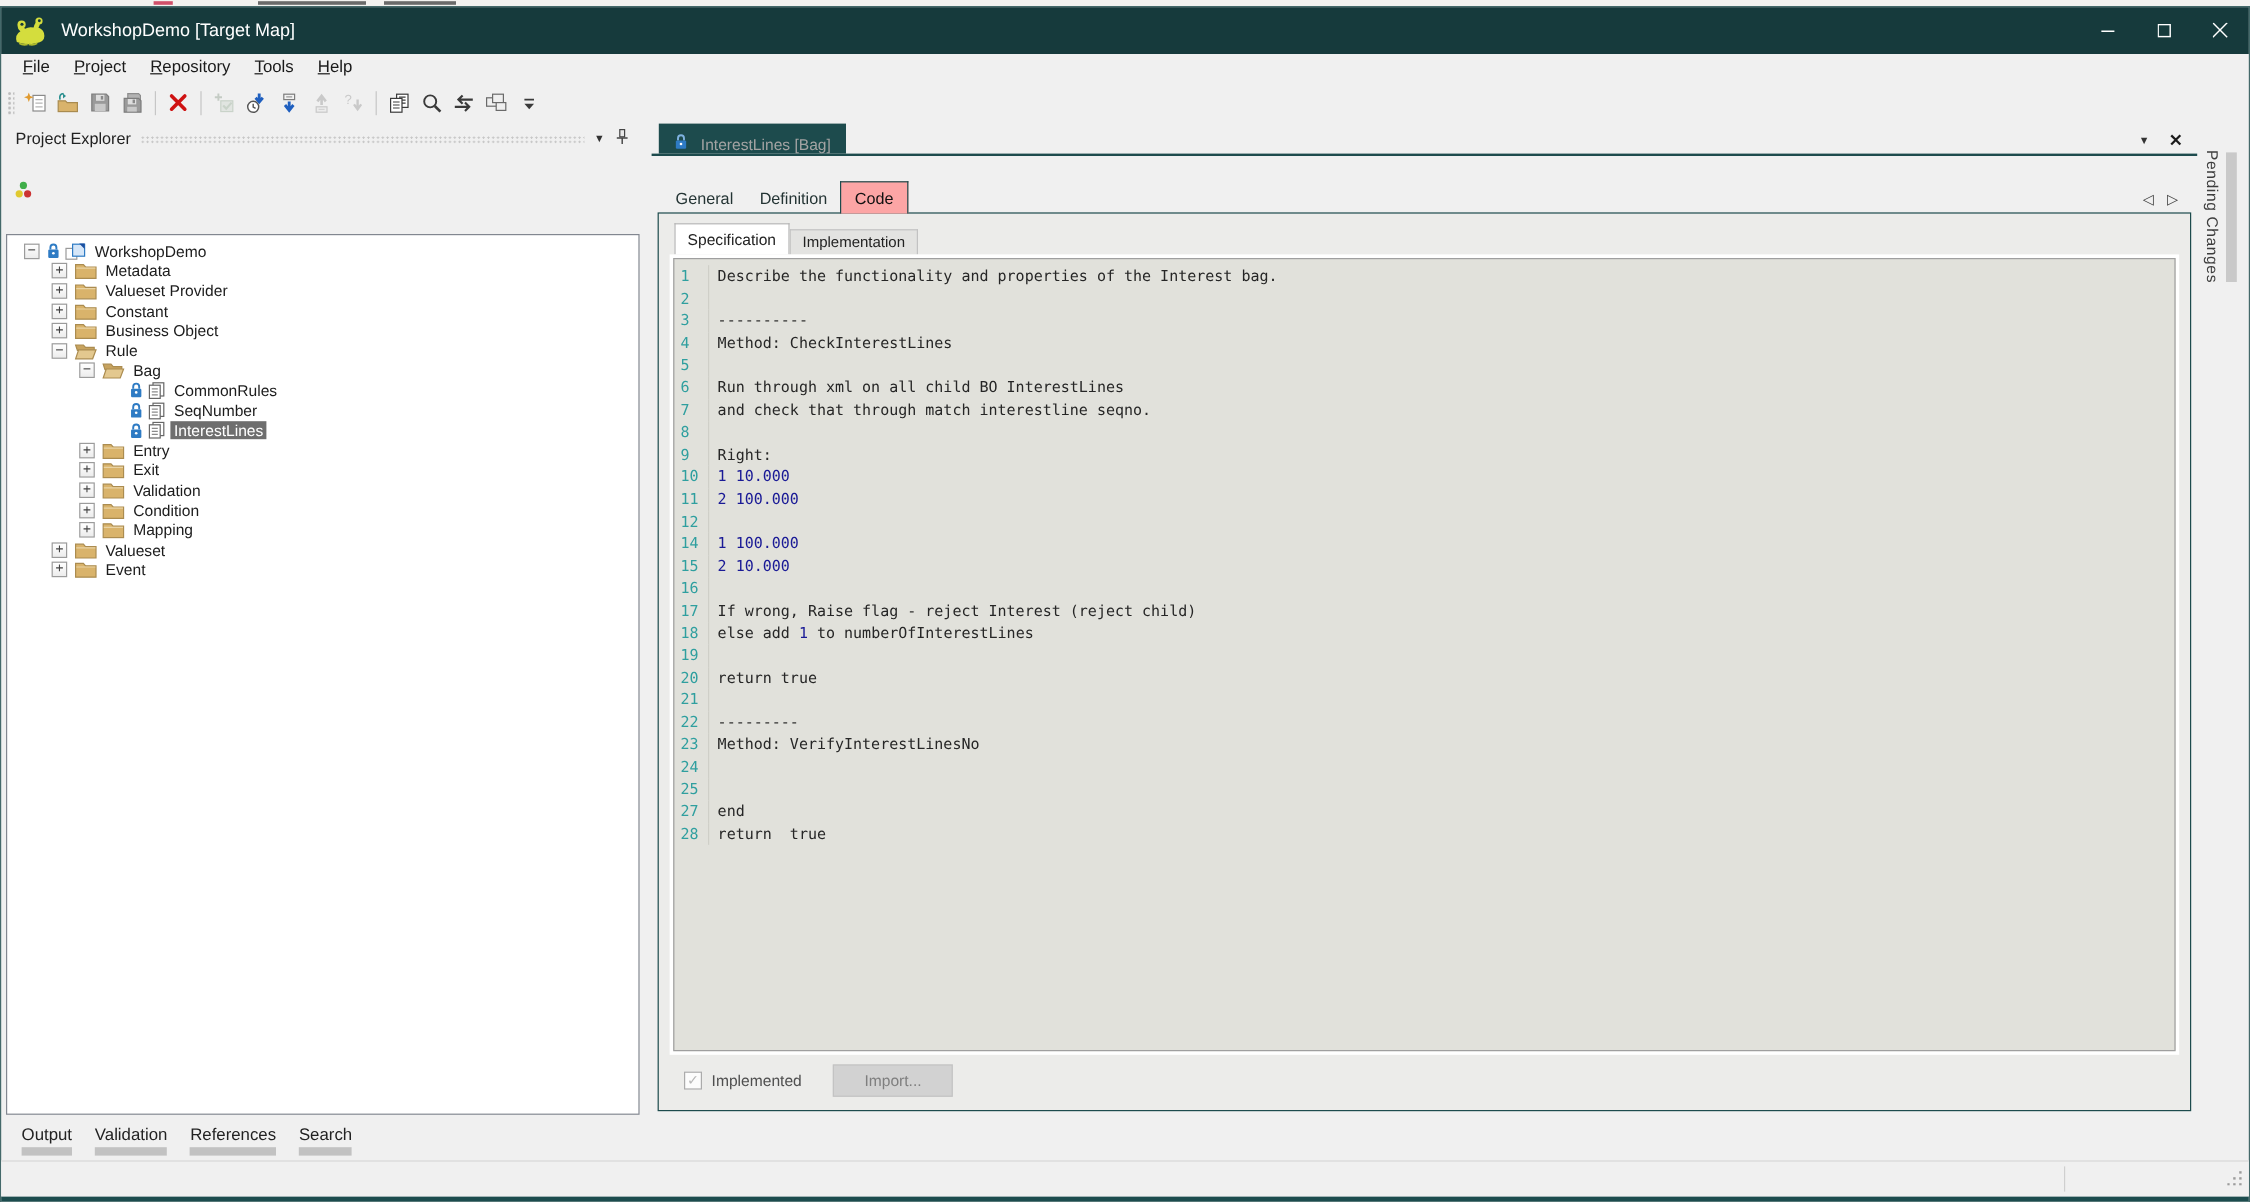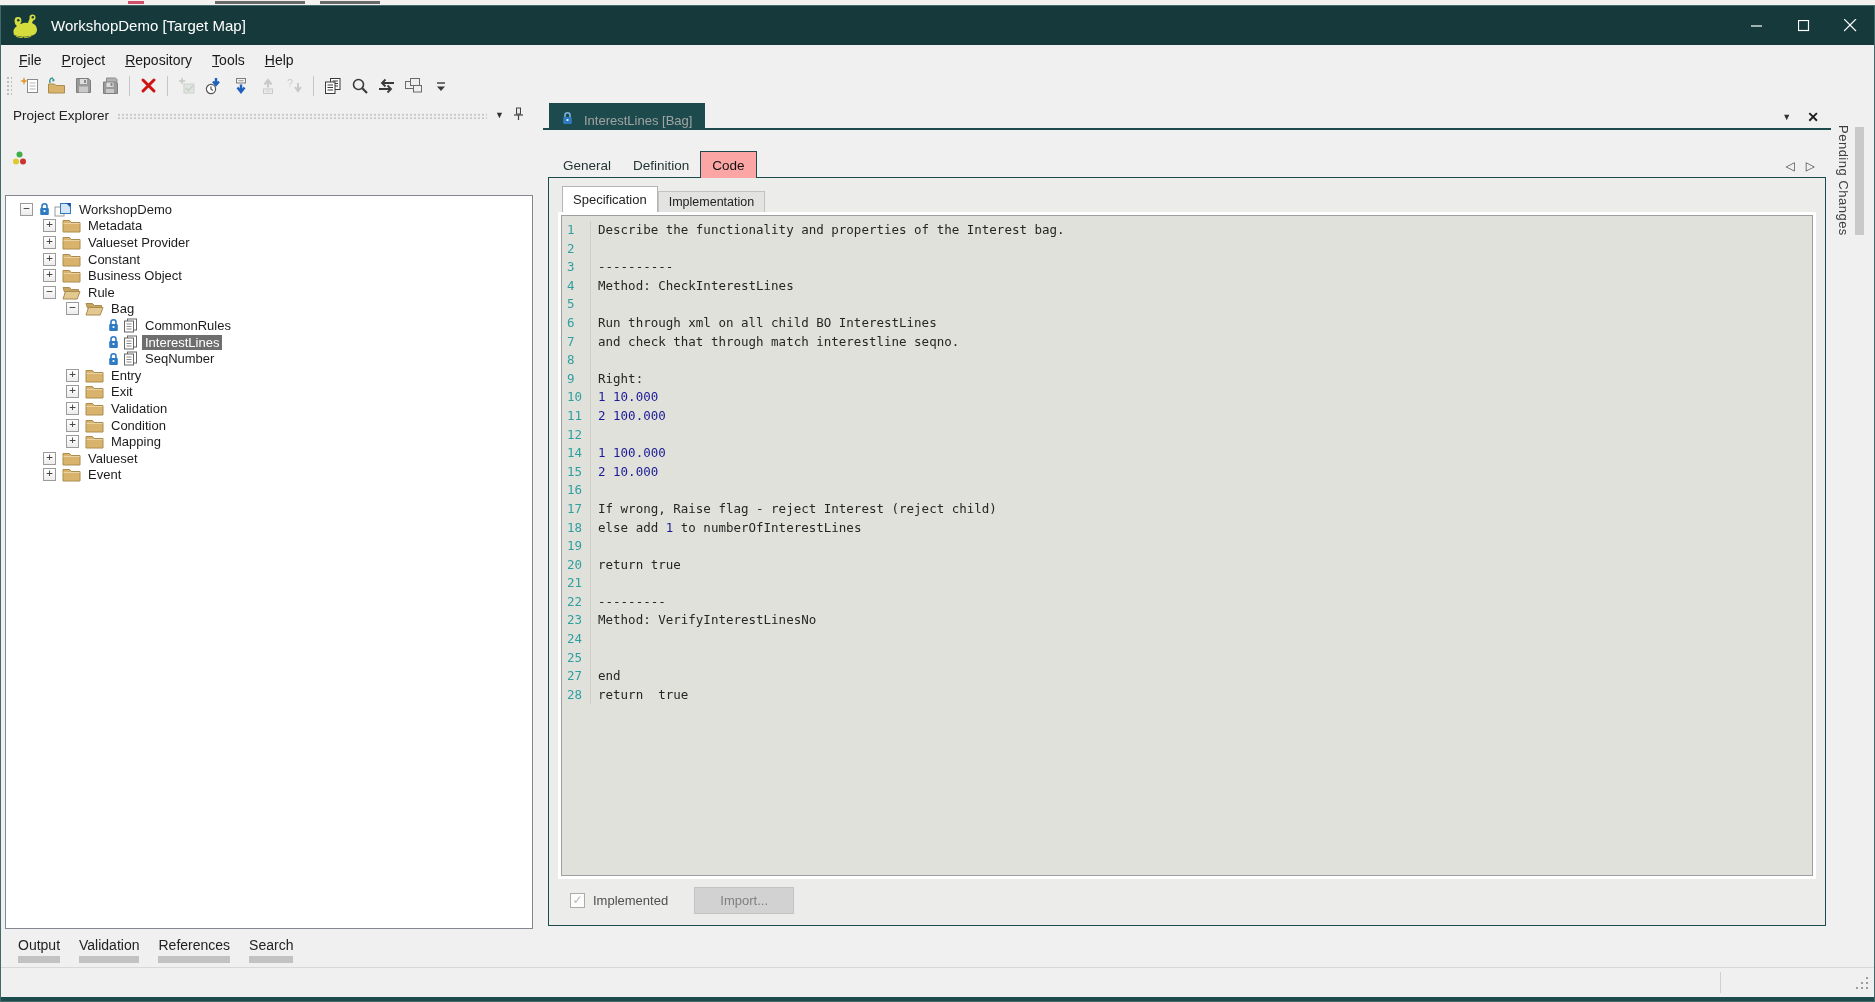--- a/index.html
+++ b/index.html
@@ -15,21 +15,21 @@
          background:#f0f0f0; border:1px solid #44696a; display:flex; flex-direction:column; }
 
   
   .titlebar { height:39px; background:#163a3c; display:flex; align-items:center; padding-left:9px; flex:none; }
   .logo { width:30px; height:30px; margin-right:11px; flex:none; }
   .title { color:#ffffff; font-size:15px; }
   .win-controls { margin-left:auto; display:flex; height:100%; }
   .winbtn { width:47px; height:100%; display:flex; align-items:center; justify-content:center; }
 
   
-  .menubar { height:25px; display:flex; align-items:flex-end; padding-left:8px; font-size:14px; color:#1a1a1a; flex:none; }
+  .menubar { height:25px; display:flex; align-items:flex-start; padding-left:8px; font-size:14px; color:#1a1a1a; flex:none; }
   .menu-item { padding:2px 10px; }
   .menu-item u { text-decoration:underline; }
 
   
   .toolbar { height:31px; display:flex; align-items:center; padding-left:3px; flex:none; }
   .drag-dots { width:6px; height:20px; margin:0 4px 0 2px;
                background-image:radial-gradient(#bdbdbd 1px, transparent 1.3px); background-size:4px 4px; flex:none; }
   .tbtn { width:27px; height:25px; display:flex; align-items:center; justify-content:center; flex:none; }
   .tbtn.disabled { opacity:.45; }
   .tsep { width:1px; height:20px; background:#c6c6c6; margin:0 5px; flex:none; }
@@ -409,41 +409,41 @@
             </span>
             <span class="ticon">
               <svg width="15" height="15" viewBox="0 0 15 15">
                 <rect x="4.5" y="1" width="9" height="11" fill="#fff" stroke="#666"></rect>
                 <rect x="1.5" y="3" width="9" height="11" fill="#fff" stroke="#666"></rect>
                 <line x1="3.5" y1="6" x2="8.5" y2="6" stroke="#8a8a8a"></line>
                 <line x1="3.5" y1="8.5" x2="8.5" y2="8.5" stroke="#8a8a8a"></line>
                 <line x1="3.5" y1="11" x2="8.5" y2="11" stroke="#8a8a8a"></line>
               </svg>
             </span>
-            <span class="tlabel sel">InterestLines</span>
+            <span class="tlabel">SeqNumber</span>
           </div>
           <div class="trow" style="padding-left: 83px;">
             <span class="exp-spacer"></span>
             <span class="ticon">
               <svg width="11" height="14" viewBox="0 0 11 14">
                 <path d="M3 6 V4.2 a2.5 2.5 0 0 1 5 0 V6" fill="none" stroke="#2e7bc4" stroke-width="1.6"></path>
                 <rect x="1.2" y="6" width="8.6" height="7" rx="1" fill="#2e7bc4"></rect>
                 <circle cx="5.5" cy="9" r="1.1" fill="#fff"></circle>
               </svg>
             </span>
             <span class="ticon">
               <svg width="15" height="15" viewBox="0 0 15 15">
                 <rect x="4.5" y="1" width="9" height="11" fill="#fff" stroke="#666"></rect>
                 <rect x="1.5" y="3" width="9" height="11" fill="#fff" stroke="#666"></rect>
                 <line x1="3.5" y1="6" x2="8.5" y2="6" stroke="#8a8a8a"></line>
                 <line x1="3.5" y1="8.5" x2="8.5" y2="8.5" stroke="#8a8a8a"></line>
                 <line x1="3.5" y1="11" x2="8.5" y2="11" stroke="#8a8a8a"></line>
               </svg>
             </span>
-            <span class="tlabel">SeqNumber</span>
+            <span class="tlabel sel">InterestLines</span>
           </div>
           <div class="trow" style="padding-left: 60px;">
             <span class="exp">+</span>
             <span class="ticon">
               <svg width="19" height="15" viewBox="0 0 19 15">
                 <path d="M1 2.5 h6.5 l1.8 2 h8.7 v9.5 h-17 Z" fill="#d9b36b" stroke="#ab8c50"></path>
                 <path d="M1.5 5.5 h16" stroke="#e9d3a4" stroke-width="1"></path>
               </svg>
             </span>
             <span class="tlabel">Entry</span>

